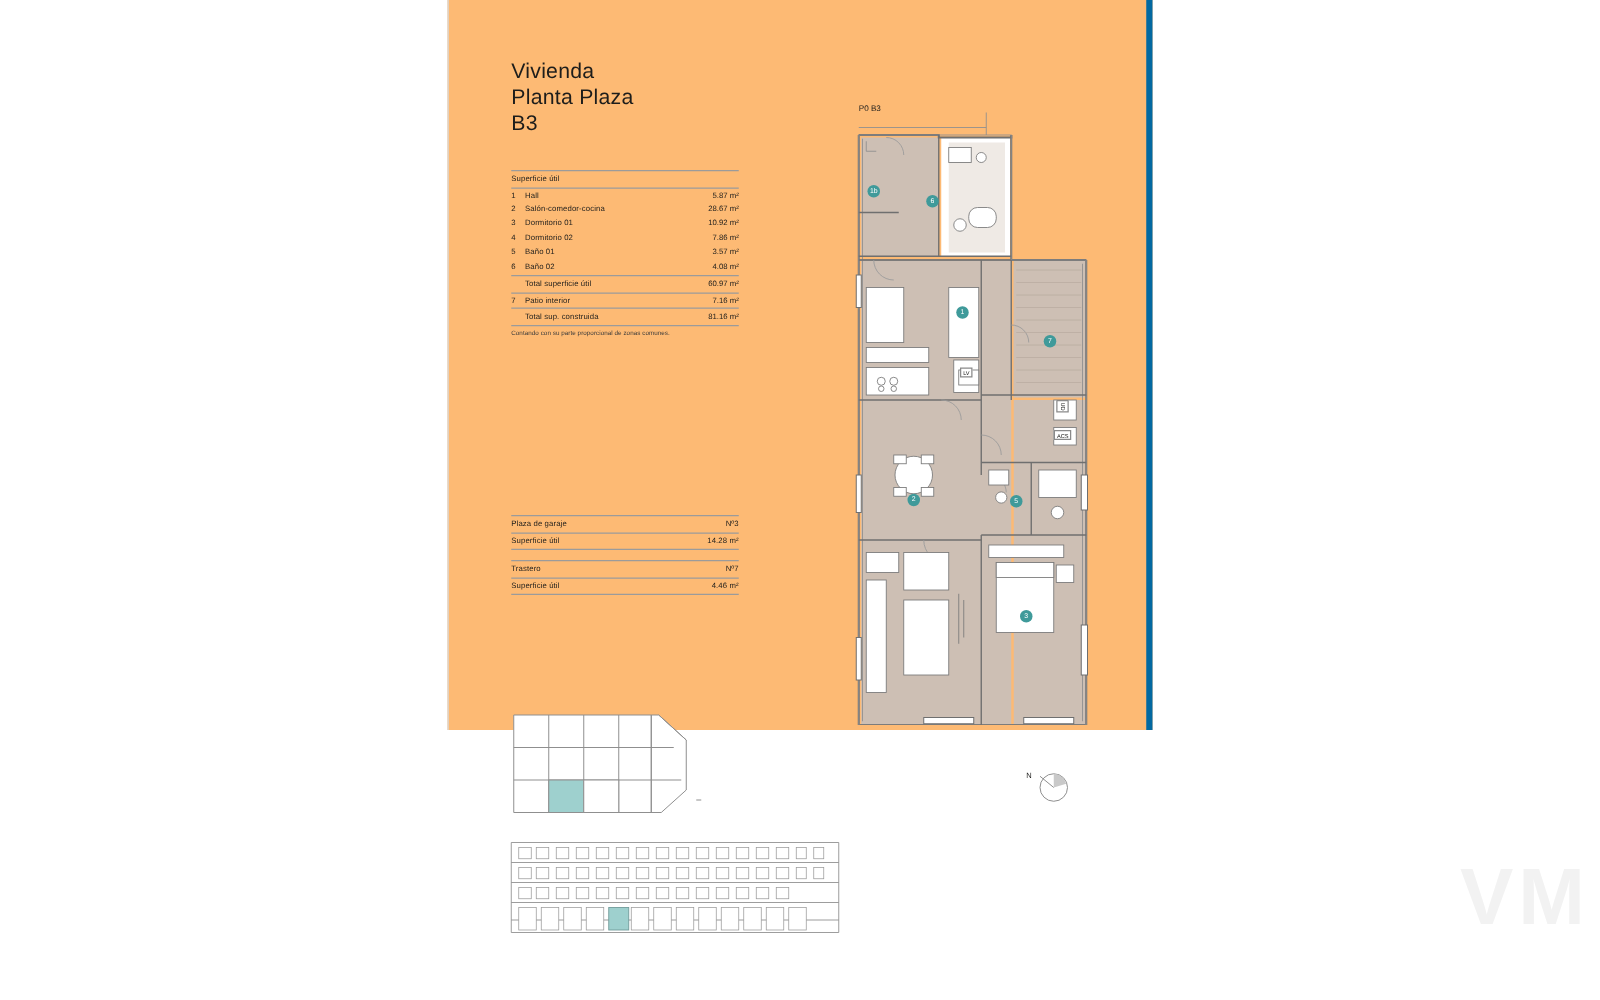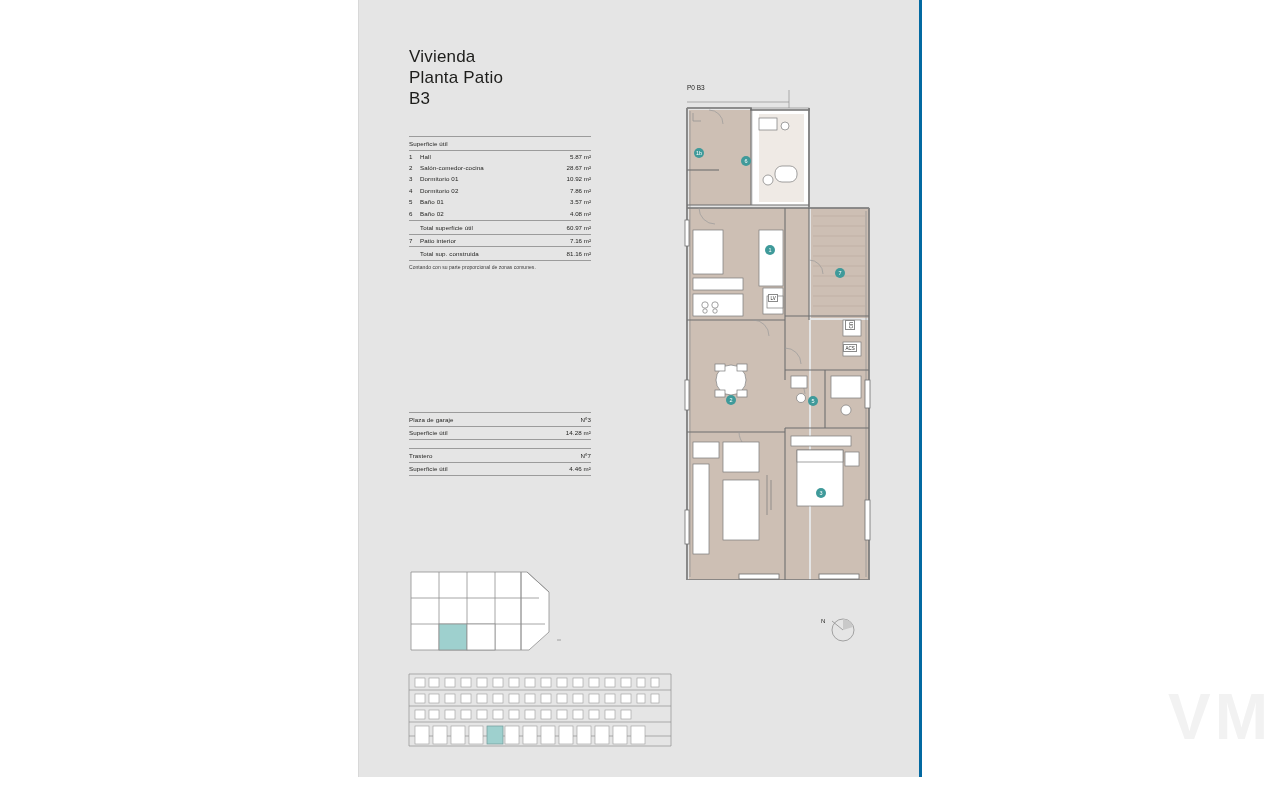--- a/index.html
+++ b/index.html
@@ -13,24 +13,24 @@
     font-family: "Liberation Sans", sans-serif;
     color: #2b2b2b;
     overflow: hidden;
     position: relative;
   }
   .sheet {
     position: absolute;
     left: 358px;
     top: 0;
     width: 564px;
-    height: 777px;
+    height: 584px;
     border-left: 1px solid #d8d8d8;
-    border-right: 3px solid #0369a1;
-    background: #e5e5e5;
+    border-right: 5px solid #0369a1;
+    background: #fdba74;
     box-sizing: border-box;
   }
   
   .title {
     position: absolute;
     left: 50px;
     top: 46px;
     font-size: 17px;
     line-height: 21px;
     font-weight: 400;
@@ -172,21 +172,21 @@
     user-select: none;
   }
 </style>
 </head>
 <body>
 
 <div class="sheet">
 
   <div class="title">
     <div>Vivienda</div>
-    <div>Planta Patio</div>
+    <div>Planta Plaza</div>
     <div>B3</div>
   </div>
 
   <div class="table-block" id="surface-block">
     <div class="rule"></div>
     <div class="sect-head">
       <span>Superficie útil</span>
       <span></span>
     </div>
     <div class="rule"></div>

